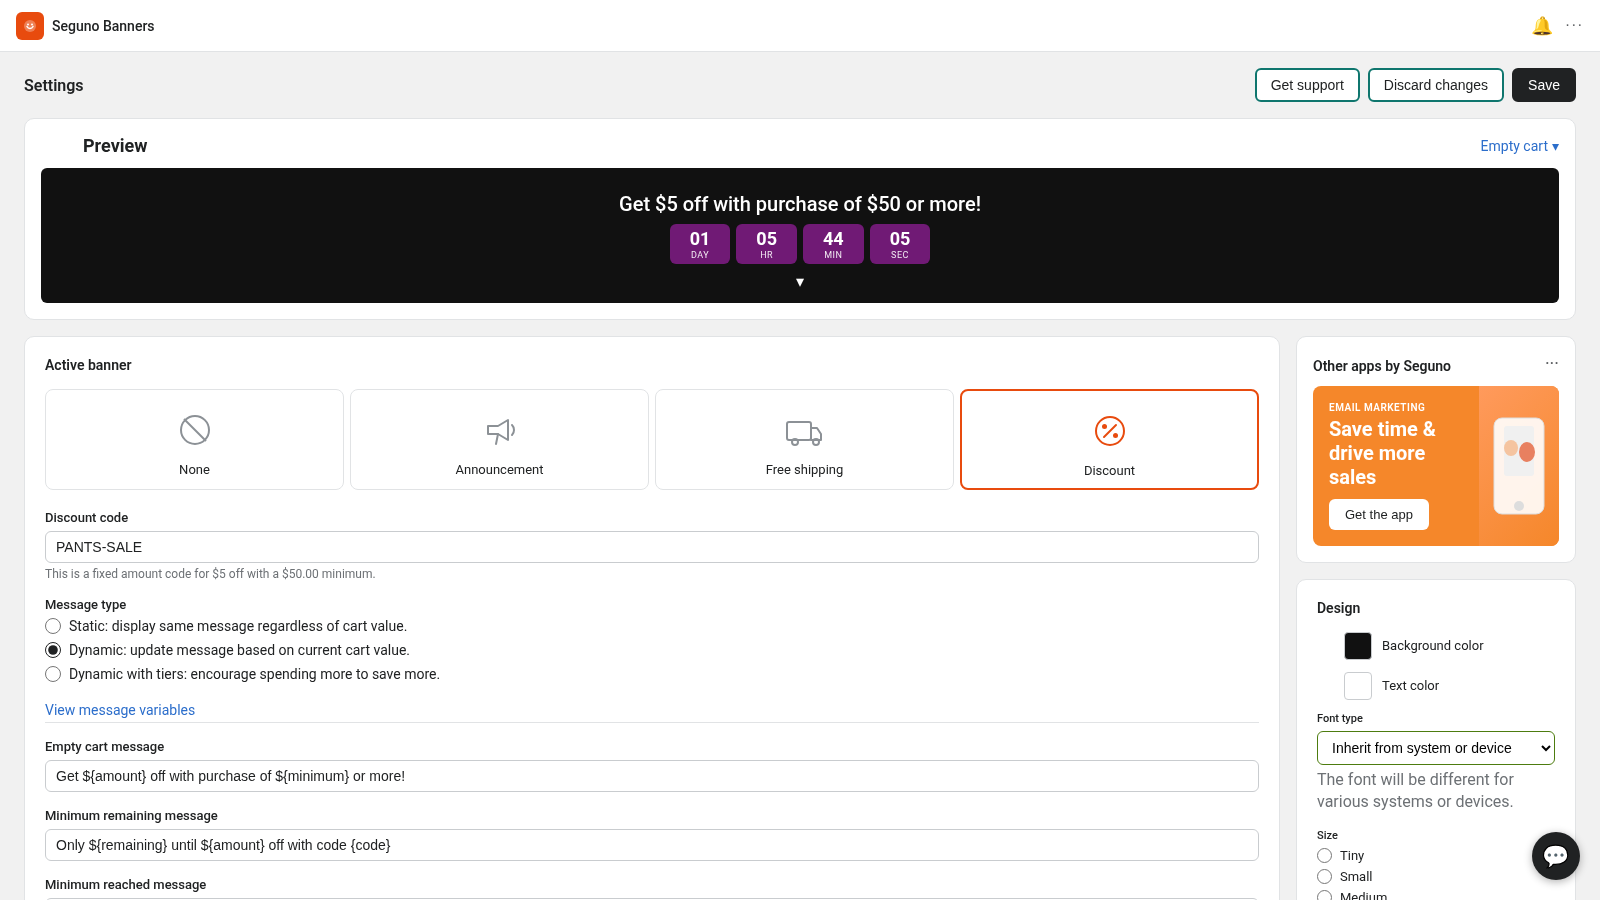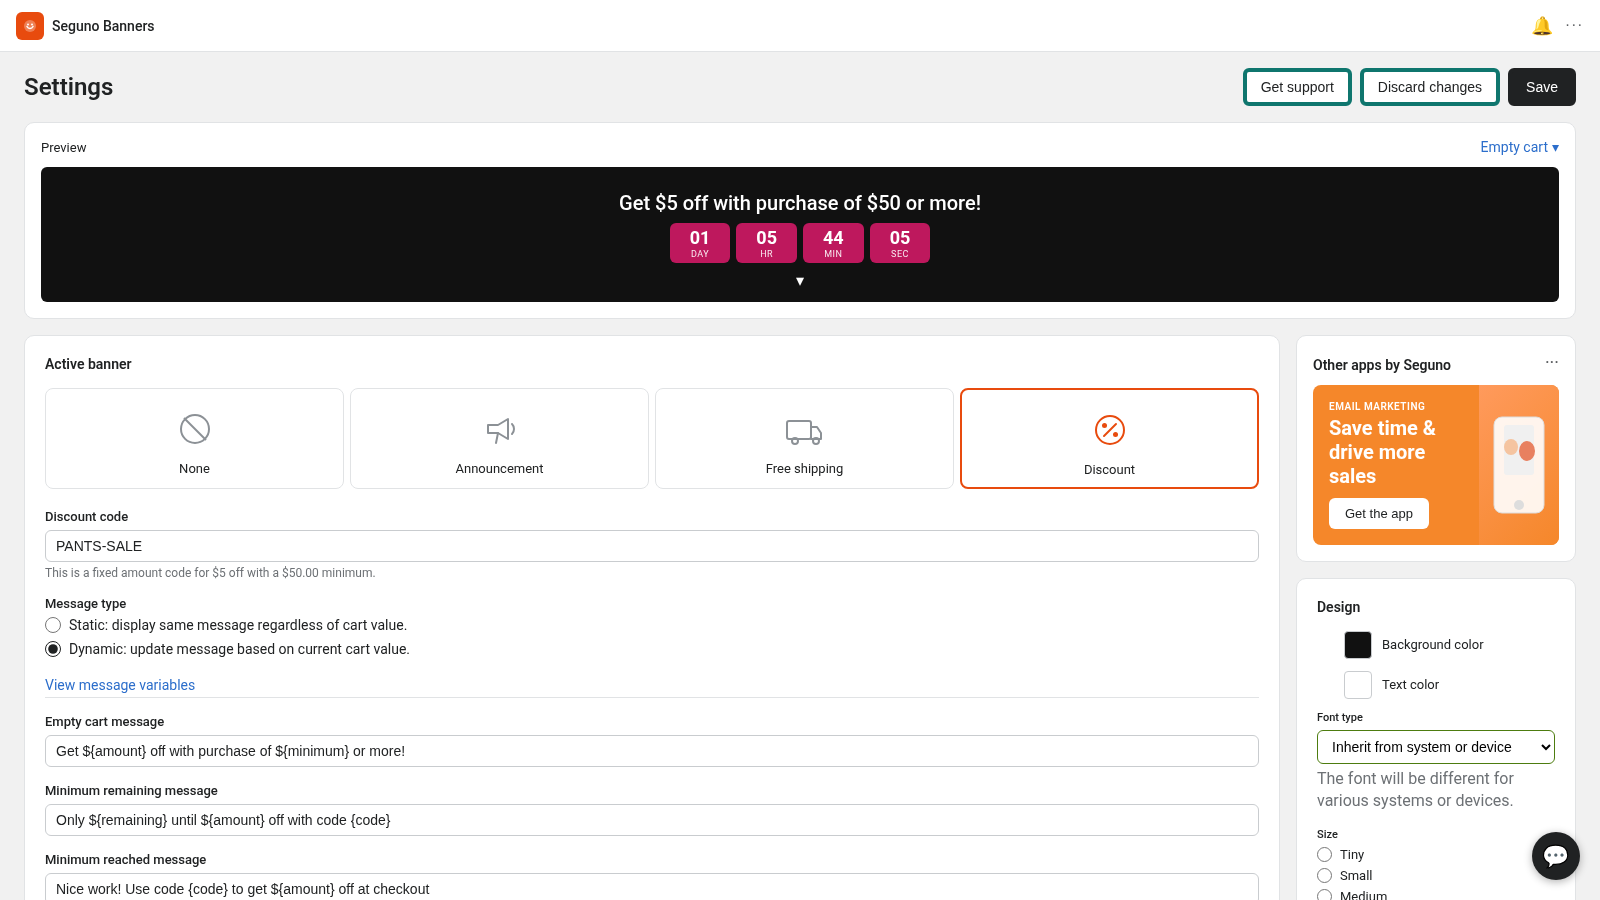--- a/index.html
+++ b/index.html
@@ -24,23 +24,23 @@
     .top-nav-right { display: flex; align-items: center; gap: 12px; }
 
     
     .page-header {
       display: flex;
       align-items: center;
       justify-content: space-between;
       padding: 16px 24px;
       background: #f1f1f1;
     }
-    .page-title { font-size: 24px; font-weight: 600; }
+    .page-title { font-size: 16px; font-weight: 600; }
     .page-actions { display: flex; gap: 8px; }
-    .btn { padding: 7px 14px; border-radius: 6px; font-size: 14px; cursor: pointer; border: 4px solid #0f766e; background: #fff; color: #202223; }
+    .btn { padding: 7px 14px; border-radius: 6px; font-size: 14px; cursor: pointer; border: 2px solid #0f766e; background: #fff; color: #202223; }
     .btn-primary { background: #202223; color: #fff; border-color: #202223; }
 
     
     .main-content {
       padding: 0 24px 24px;
       display: flex;
       flex-direction: column;
       gap: 16px;
     }
 
@@ -48,35 +48,35 @@
     .card {
       background: #fff;
       border-radius: 10px;
       border: 1px solid #e1e3e5;
       overflow: hidden;
     }
 
     
     .preview-card { padding: 16px; }
     .preview-header { display: flex; justify-content: space-between; align-items: center; margin-bottom: 12px; }
-    .preview-label { font-size: 13px; font-weight: 400; }
+    .preview-label { font-size: 18px; font-weight: 700; margin-left: 42px; }
     .empty-cart-btn { color: #2c6ecb; font-size: 14px; cursor: pointer; display: flex; align-items: center; gap: 4px; }
 
     .banner-preview {
       background: #111;
       border-radius: 6px;
       padding: 24px 16px 12px;
       text-align: center;
       color: #fff;
       position: relative;
     }
     .banner-text { font-size: 20px; font-weight: 500; margin-bottom: 8px; }
     .countdown { display: flex; gap: 6px; justify-content: center; margin-bottom: 8px; }
     .countdown-item {
-      background: #be185d;
+      background: #701a75;
       border-radius: 6px;
       padding: 4px 20px;
       text-align: center;
       min-width: 44px;
     }
     .countdown-num { font-size: 18px; font-weight: bold; line-height: 1.2; }
     .countdown-lbl { font-size: 9px; letter-spacing: 0.5px; opacity: 0.9; }
     .banner-chevron { text-align: center; color: #fff; font-size: 16px; margin-top: 4px; }
 
     
@@ -344,20 +344,24 @@
           <div class="form-group">
             <label class="form-label">Message type</label>
             <div class="radio-group">
               <label class="radio-item">
                 <input type="radio" name="message-type" style="">
                 <span>Static: display same message regardless of cart value.</span>
               </label>
               <label class="radio-item">
                 <input type="radio" name="message-type" checked="" style="">
                 <span>Dynamic: update message based on current cart value.</span>
+              </label>
+              <label class="radio-item">
+                <input type="radio" name="message-type" style="">
+                <span>Dynamic with tiers: encourage spending more to save more.</span>
               </label>
             </div>
           </div>
 
           <a class="view-variables-link">View message variables</a>
 
           <hr class="divider">
 
           
           <div class="form-group">

